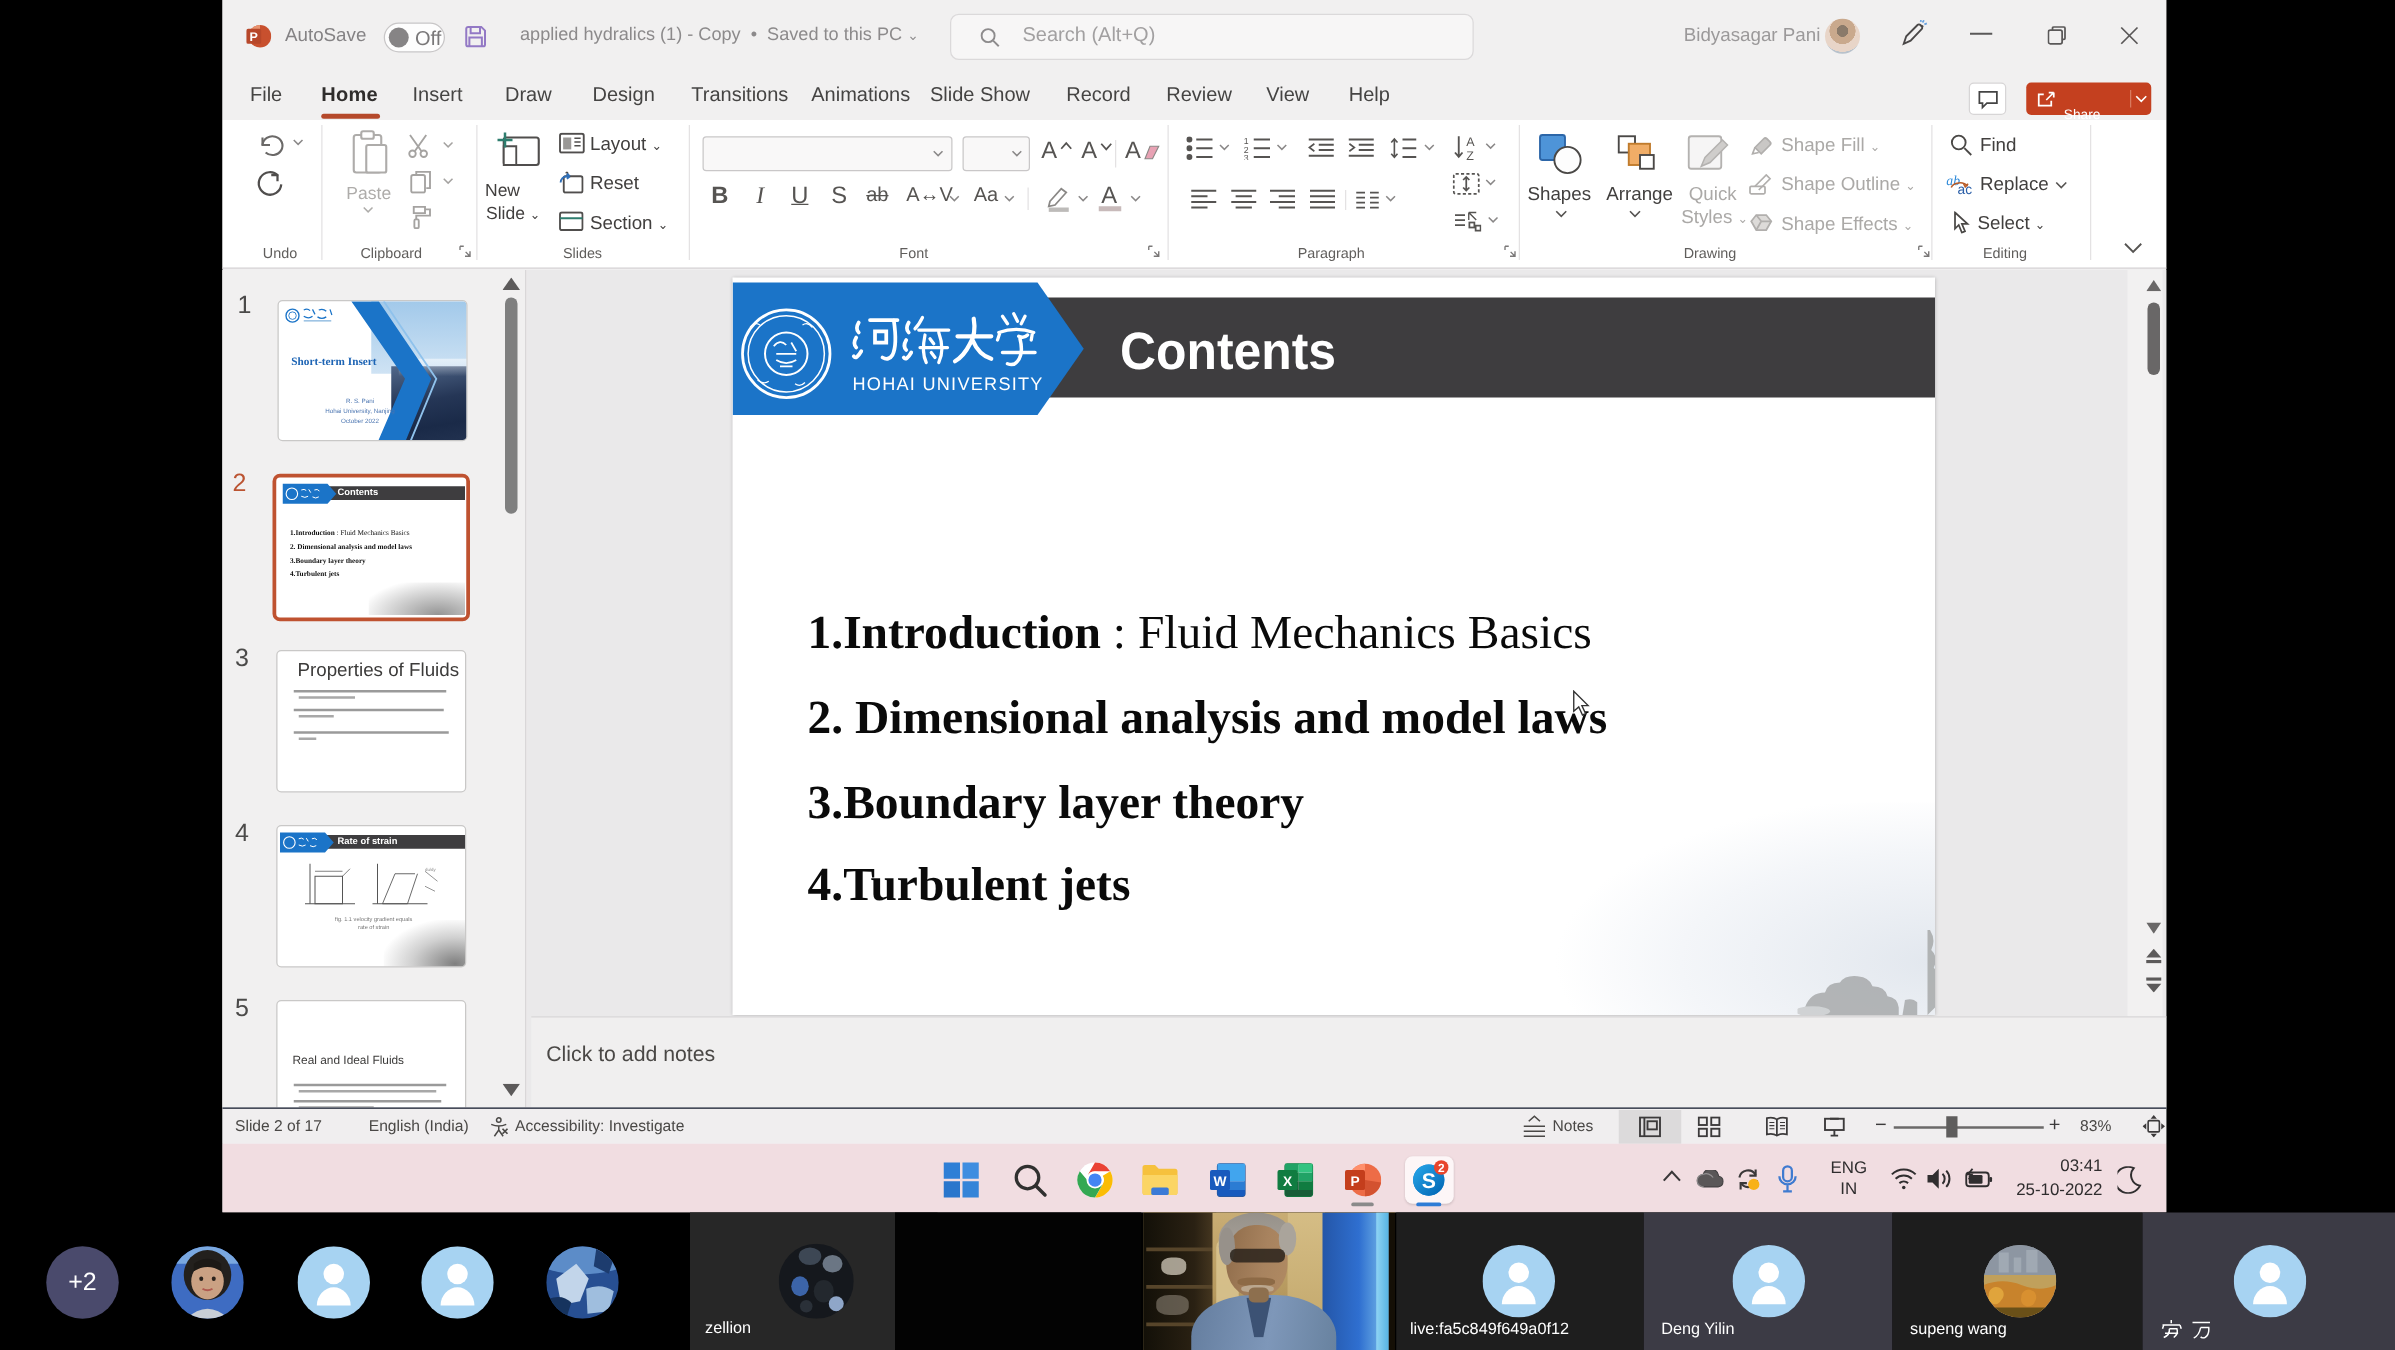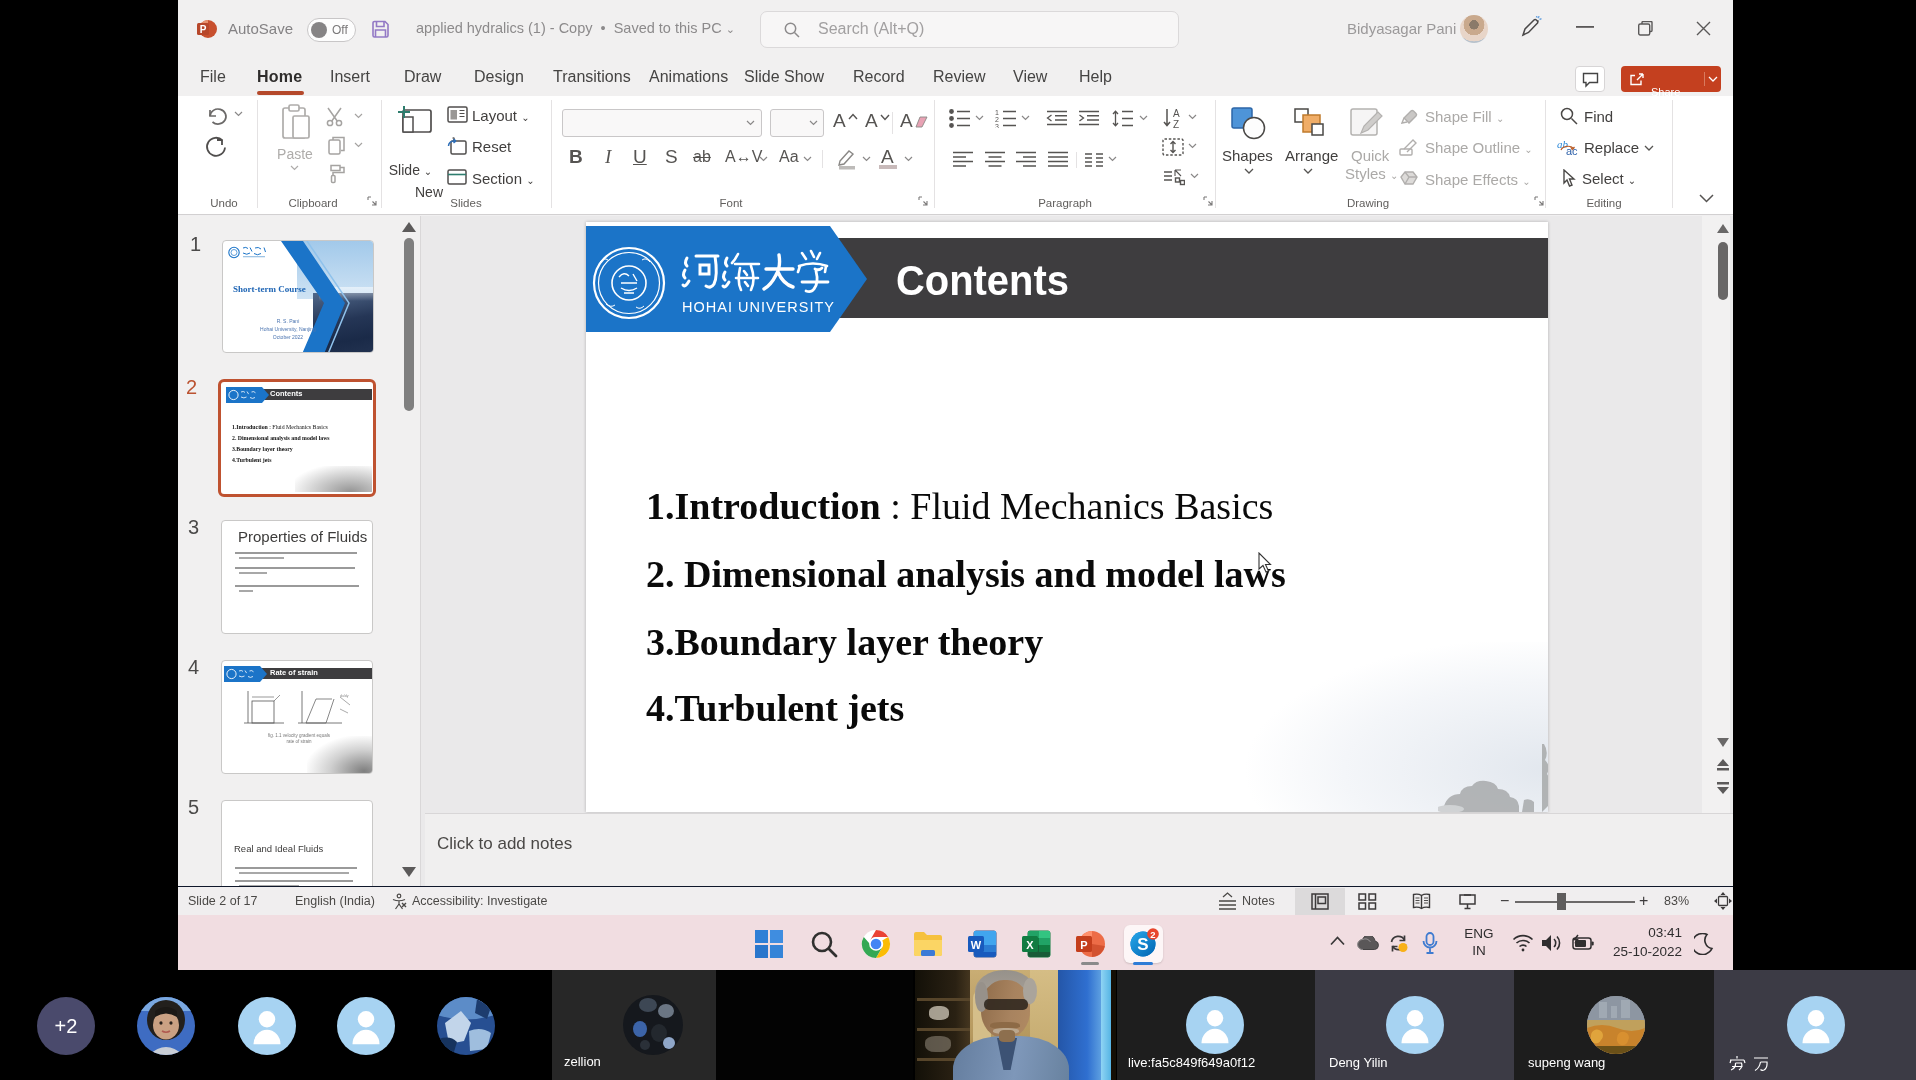--- a/index.html
+++ b/index.html
@@ -19,21 +19,21 @@
     <div id="titlebar" class="abs" style="left:0;top:0;width:1555px;height:60px;background:#f1f0f0;">
       <svg class="abs" style="left:19px;top:19px" width="20" height="20" viewBox="0 0 20 20">
           <circle cx="11" cy="10" r="9" fill="#c8502e"></circle>
           <path d="M11 1 A9 9 0 0 0 2 10 L11 10 Z" fill="#e8936f"></path>
           <rect x="0" y="4" width="12" height="12" rx="1.5" fill="#b7472a"></rect>
           <text x="6" y="13.5" font-size="10" font-weight="bold" fill="#fff" text-anchor="middle" font-family="Liberation Sans">P</text>
         </svg>
       <div class="abs" style="left:50px;top:20px;font-size:15px;color:#848284;">AutoSave</div>
       <div class="abs" style="left:129px;top:18px;width:49px;height:24px;background:#fdfdfd;border:1px solid #c8c6c7;border-radius:12px;">
         <div class="abs" style="left:3px;top:3px;width:16px;height:16px;border-radius:50%;background:#868485;"></div>
-        <div class="abs" style="left:24px;top:4px;font-size:12px;color:#7a7879;">Off</div>
+        <div class="abs" style="left:24px;top:4px;font-size:16px;color:#7a7879;">Off</div>
       </div>
       <svg class="abs" style="left:192px;top:19px" width="21" height="21" viewBox="0 0 21 21" fill="none" stroke="#9379c5" stroke-width="1.6">
           <path d="M3 4 a1.5 1.5 0 0 1 1.5-1.5 L15 2.5 18 5.5 18 16.5 a1.5 1.5 0 0 1-1.5 1.5 L4.5 18 a1.5 1.5 0 0 1-1.5-1.5 Z"></path>
           <path d="M6.5 2.8 v4.7 h7.5 v-4.7"></path>
           <path d="M5.5 18 v-7 h10 v7"></path>
         </svg>
       <div class="abs" style="left:238px;top:20px;width:340px;font-size:14.5px;color:#8c8a8b;white-space:nowrap;">applied hydralics (1) - Copy &nbsp;•&nbsp; Saved to this PC <span style="font-size:11px;">⌄</span></div>
       <div class="abs" style="left:582px;top:11px;width:419px;height:37px;background:#f7f6f6;border:1px solid #dbd9da;border-radius:7px;">
         <svg class="abs" style="left:22px;top:9px" width="18" height="18" viewBox="0 0 18 18" fill="none" stroke="#8d8b8c" stroke-width="1.5">
             <circle cx="7.5" cy="7.5" r="5.2"></circle>
@@ -146,21 +146,21 @@
       <div class="lbl abs" style="left:105px;top:101px;width:60px;text-align:center;">Clipboard</div>
       <svg class="abs" style="left:189px;top:100px" width="10" height="10" viewBox="0 0 10 10" fill="none" stroke="#7a7878" stroke-width="1.1">
           <path d="M1 1 h3 M1 1 v3 M9 5 v4 h-4 M9 9 l-3.5-3.5"></path>
         </svg>
 
       <svg class="abs" style="left:218px;top:8px" width="38" height="36" viewBox="0 0 38 36">
           <rect x="7" y="6" width="28" height="22" rx="2" fill="none" stroke="#504e4d" stroke-width="1.7"></rect>
           <path d="M7 13 h10 v15 h-10 z" fill="#fff" stroke="#504e4d" stroke-width="1.5"></path>
           <path d="M8 2 v12 M2 8 h12" stroke="#2e7d6e" stroke-width="2"></path>
         </svg>
-      <div class="lbl abs" style="left:210px;top:48px;width:55px;text-align:right;font-size:14px;color:#413f3e;margin-top:40px;">New</div>
+      <div class="lbl abs" style="left:210px;top:48px;width:55px;text-align:left;font-size:14px;color:#413f3e;">New</div>
       <div class="lbl abs" style="left:205px;top:66px;width:55px;text-align:center;font-size:14px;color:#413f3e;">Slide <span style="font-size:10px;">⌄</span></div>
       <svg class="abs" style="left:269px;top:10px" width="21" height="17" viewBox="0 0 21 17" fill="none" stroke="#504e4d" stroke-width="1.5">
           <rect x="1" y="1" width="19" height="15" rx="1.5"></rect>
           <rect x="3.5" y="4" width="6.5" height="9.5" fill="#9a9896" stroke="none"></rect>
           <path d="M12.5 4.5 h5 M12.5 7.5 h5 M12.5 10.5 h5" stroke-width="1.2"></path>
         </svg>
       <div class="abs" style="left:294px;top:11px;font-size:15px;color:#413f3e;">Layout <span style="font-size:10px;">⌄</span></div>
       <svg class="abs" style="left:269px;top:41px" width="20" height="18" viewBox="0 0 20 18" fill="none" stroke="#504e4d" stroke-width="1.5">
           <rect x="4" y="4" width="15" height="13" rx="1.5"></rect>
           <path d="M7 4 V1.5 a0.5 0.5 0 0 0-1 0"></path>
@@ -457,21 +457,21 @@
         <svg class="abs" style="left:0;top:0" width="152" height="113" viewBox="0 0 152 113">
             <polygon points="58,0 80,0 122,62 101,113 79,113 101,62" fill="#1b74c8"></polygon>
             <path d="M84 0 L126 62 L105 113" stroke="#8fc2ec" stroke-width="1.5" fill="none"></path>
           </svg>
         <svg class="abs" style="left:5px;top:5px" width="56" height="13" viewBox="0 0 56 13">
             <circle cx="6" cy="6.5" r="5.2" fill="none" stroke="#1b74c8" stroke-width="1.1"></circle>
             <circle cx="6" cy="6.5" r="3" fill="none" stroke="#1b74c8" stroke-width="0.7"></circle>
             <path d="M15 2 q3 -1.5 5 0.5 M22 1.5 l2 4 M27 2 q3.5 -1.5 6 1 M36 1.5 l1.5 4.5 M15 7 q4 2.5 7 0 M26 7.5 q3.5 2.5 7 0" stroke="#1b74c8" stroke-width="1" fill="none"></path>
             <rect x="15" y="10" width="22" height="1.3" fill="#9fc4e4"></rect>
           </svg>
-        <div class="abs" style="left:10px;top:43px;font-size:9px;font-weight:bold;color:#1d64b4;font-family:'Liberation Serif',serif;">Short-term Course</div>
+        <div class="abs" style="left:10px;top:43px;font-size:9px;font-weight:bold;color:#1d64b4;font-family:'Liberation Serif',serif;">Short-term Insert</div>
         <div class="abs" style="left:30px;top:77px;width:70px;text-align:center;font-size:5px;color:#4a74b0;">R. S. Pani</div>
         <div class="abs" style="left:20px;top:85px;width:90px;text-align:center;font-size:5px;color:#4a74b0;">Hohai University, Nanjing</div>
         <div class="abs" style="left:30px;top:93px;width:70px;text-align:center;font-size:5px;color:#4a74b0;">October 2022</div>
       </div>
       <div class="abs" style="left:8px;top:160px;font-size:20px;color:#bb5331;">2</div>
       <div class="abs" style="left:40px;top:163px;width:158px;height:118px;border:3px solid #bf5230;border-radius:6px;background:#fff;"></div>
       <div class="abs" style="left:45px;top:168px;width:149px;height:108px;background:#fff;overflow:hidden;">
         <div class="abs" style="left:38px;top:5px;width:111px;height:11px;background:#3e3d3f;"></div>
         <svg class="abs" style="left:3px;top:2px" width="44" height="18" viewBox="0 0 44 18">
             <polygon points="0,1 36,1 43,9 36,17 0,17" fill="#1b74c8"></polygon>

